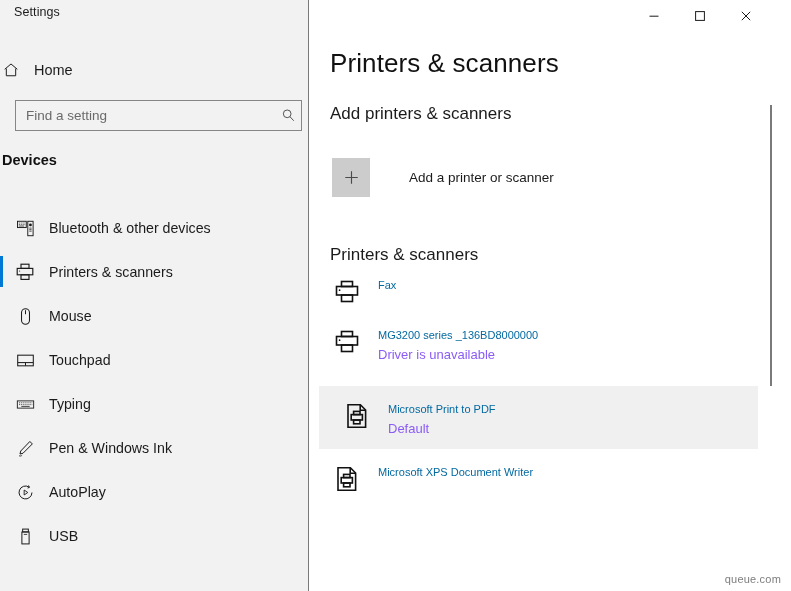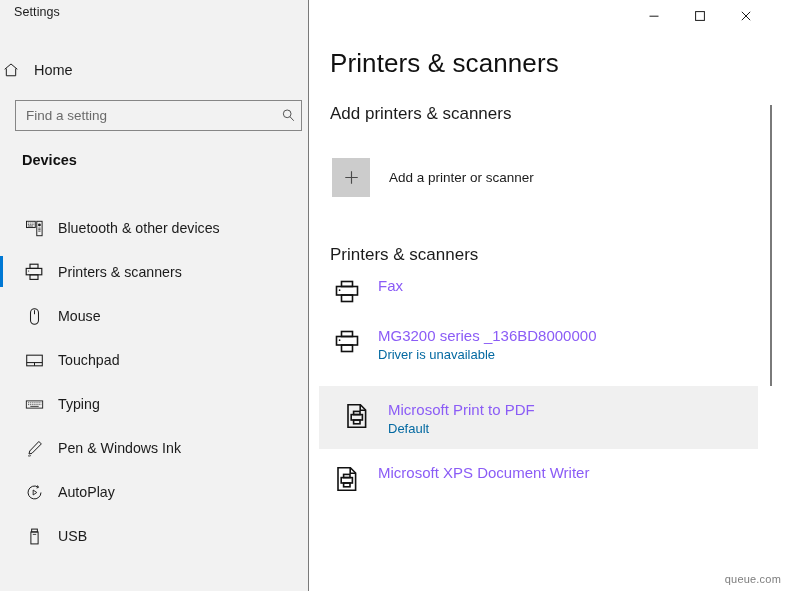--- a/index.html
+++ b/index.html
@@ -56,30 +56,30 @@
     font-family: "Liberation Sans", sans-serif;
     font-size: 13.5px; color: #6d28d9;
     padding-left: 10px;
     flex: 1; height: 100%;
   }
   #search-input::placeholder { color: #6a6a6a; opacity: 1; }
   #search-icon { width: 26px; display:flex; align-items:center; justify-content:center; }
 
   #section-title {
     position: absolute;
-    left: 22px; top: 152px;
+    left: 2px; top: 152px;
     font-size: 14.5px; font-weight: bold; color: #111;
   }
 
   #navlist { position: absolute; left: 0; top: 206px; width: 309px; }
   .nav-item {
     position: relative;
     height: 44px;
     display: flex; align-items: center;
-    padding-left: 23px;
+    padding-left: 14px;
   }
   .nav-item .nav-ico {
     width: 22px; height: 22px;
     display: flex; align-items: center; justify-content: center;
     flex: 0 0 22px;
   }
   .nav-item .nav-lbl {
     margin-left: 13px;
     font-size: 14.2px;
     color: #1b1b1b;
@@ -116,21 +116,21 @@
     letter-spacing: 0.1px;
   }
   #add-heading {
     position: absolute;
     left: 21px; top: 104px;
     font-size: 17px; color: #1b1b1b;
   }
   #add-row {
     position: absolute;
     left: 23px; top: 158px;
-    display: flex; align-items: center;
+    display: flex; align-items: center; gap: 20px;
   }
   #add-plus-btn {
     width: 38px; height: 39px;
     background: #cccccc;
     display: flex; align-items: center; justify-content: center;
   }
   #add-row .add-lbl {
     margin-left: 19px;
     font-size: 13.5px; color: #1b1b1b;
   }
@@ -148,22 +148,22 @@
     padding-left: 23px;
     min-height: 48px;
   }
   .printer-row .p-ico {
     width: 30px; height: 30px;
     flex: 0 0 30px;
     display: flex; align-items: center; justify-content: center;
     margin-top: 3px;
   }
   .printer-row .p-text { margin-left: 16px; padding-top: 3px; }
-  .printer-row .p-name { font-size: 15px; color: #8b5cf6; line-height: 17px; }
-  .printer-row .p-sub  { font-size: 13px; color: #0369a1; line-height: 17px; margin-top: 2px; }
+  .printer-row .p-name { font-size: 11px; color: #0369a1; line-height: 17px; }
+  .printer-row .p-sub  { font-size: 13px; color: #8b5cf6; line-height: 17px; margin-top: 2px; }
 
   .printer-row.selected {
     background: #f0f0f0;
     padding-top: 12px;
     padding-bottom: 12px;
     flex-wrap: wrap;
     margin-left: 10px;
     width: 439px;
   }
   .printer-row.selected .actions {

